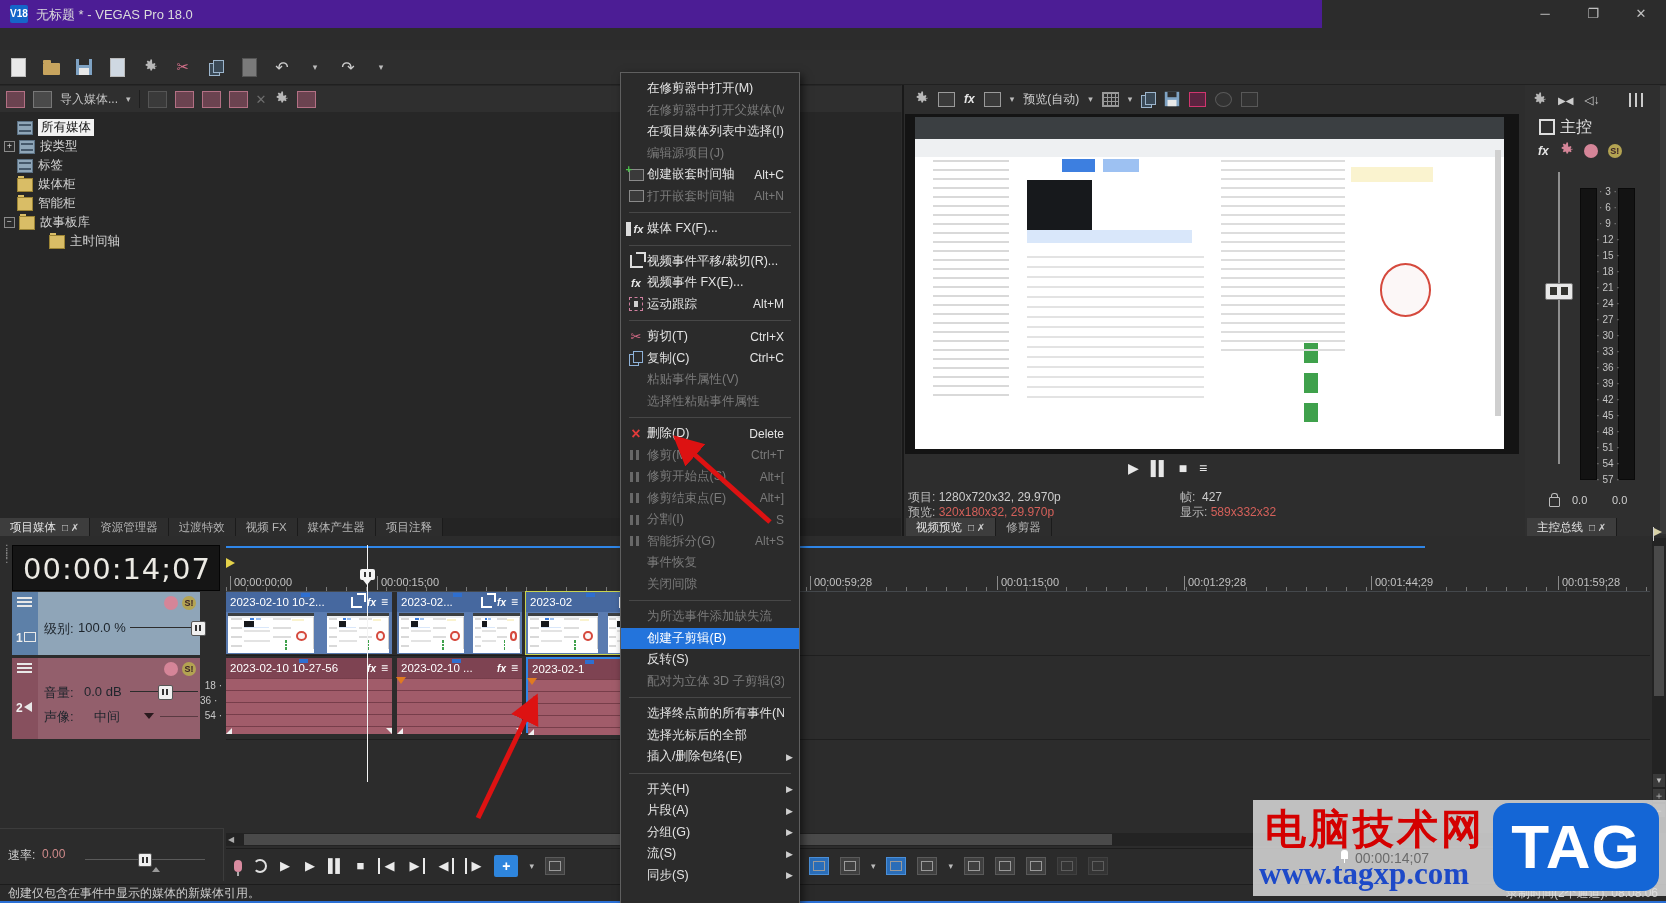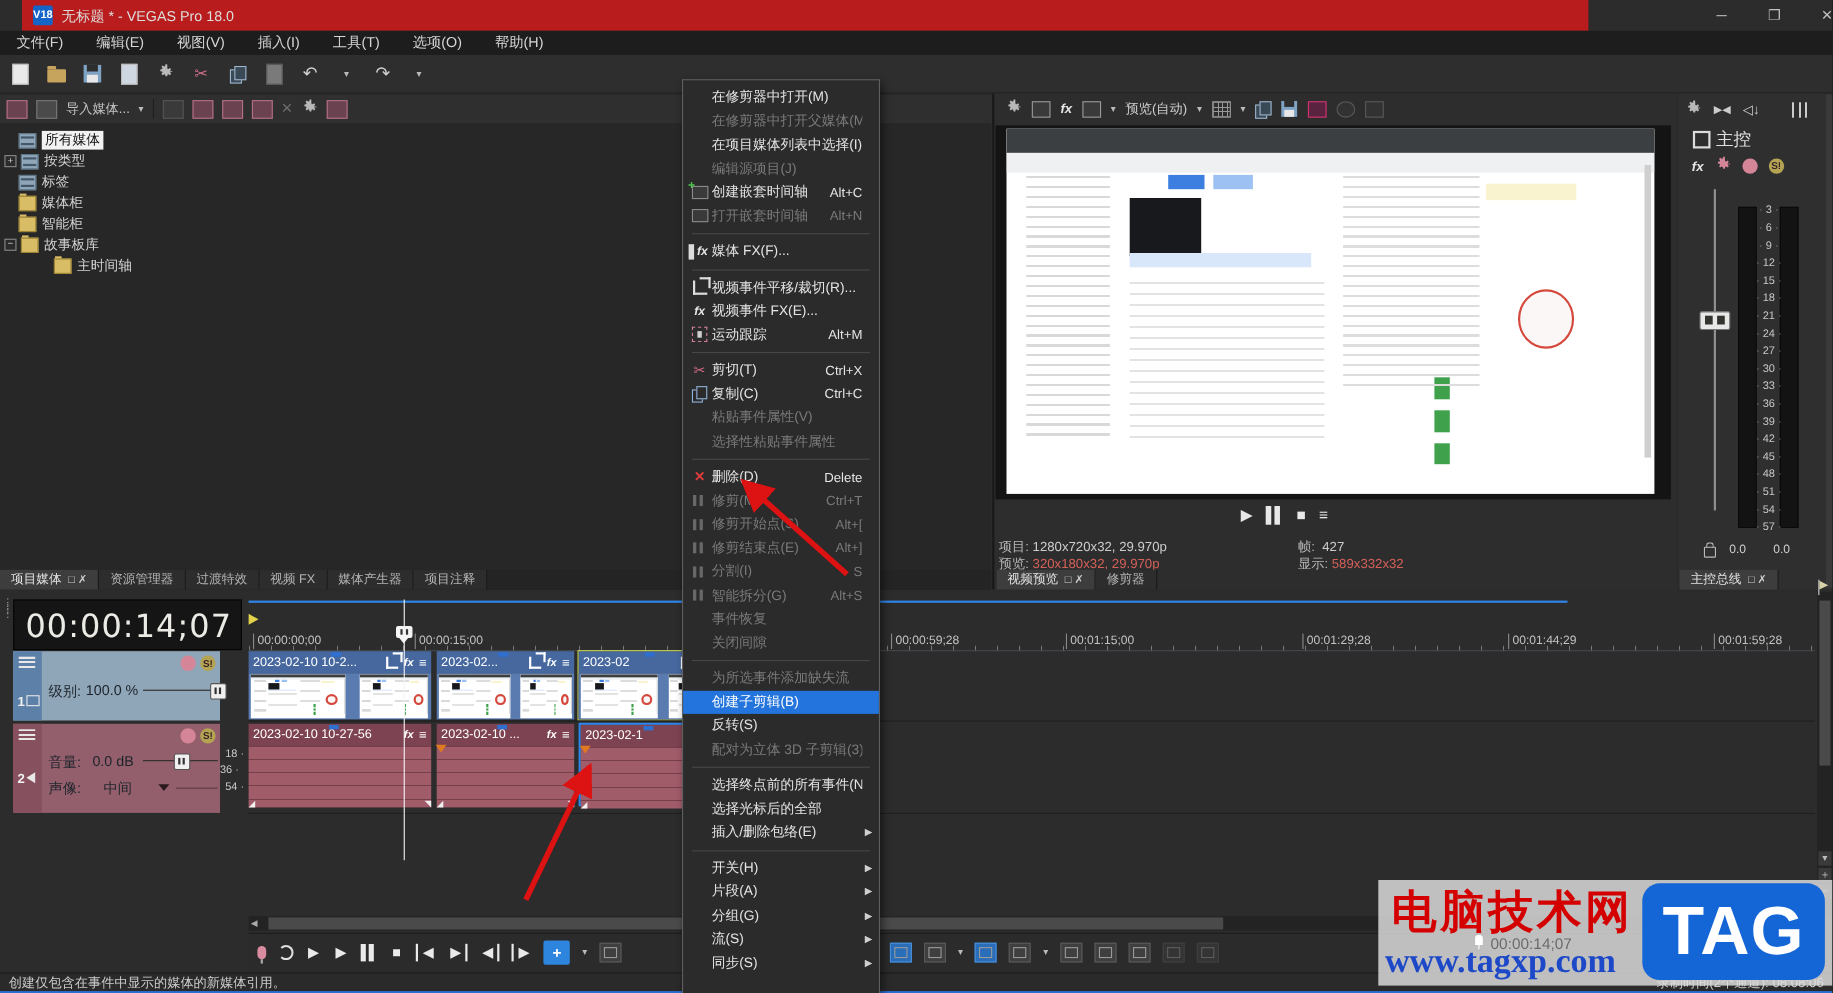--- a/index.html
+++ b/index.html
@@ -1,21 +1,21 @@
 <!DOCTYPE html>
 <html><head>
 <meta charset="utf-8">
 <style>
   html,body{margin:0;padding:0;background:#1a1a1a;}
   #app{position:relative;width:1666px;height:903px;overflow:hidden;background:#2c2c2c;
        font-family:"Liberation Sans","DejaVu Sans",sans-serif;color:#d6d6d6;
        -webkit-user-select:none;user-select:none;}
   .abs{position:absolute;}
   
-  #titlebar{left:0;top:0;width:1424px;height:28px;background:#b91c1c;margin-left:20px;}
+  #titlebar{left:0;top:0;width:1322px;height:28px;background:#4c1d95;}
   #app-logo{left:10px;top:5px;width:18px;height:18px;background:#1565c8;border-radius:2px;
             color:#fff;font:bold 10px/18px "Liberation Sans",sans-serif;text-align:center;}
   #window-title{left:36px;top:6px;font-size:13px;color:#dcdcdc;}
   .winbtn{top:0;width:46px;height:28px;text-align:center;line-height:28px;color:#c0c0c0;font-size:13px;}
   #menubar{left:0;top:28px;width:1666px;height:22px;background:#1d1d1d;display:flex;}
   .mbar-item{padding:0 15px;font-size:13px;line-height:22px;color:#d6d6d6;}
   #main-toolbar{left:0;top:50px;width:1666px;height:34px;background:#2e2e2e;border-bottom:1px solid #202020;display:flex;align-items:center;padding-left:6px;gap:9px;}
   .tb-ico{width:24px;height:24px;display:flex;align-items:center;justify-content:center;position:relative;}
   .page{width:13px;height:17px;background:#e9e9e9;border:1px solid #bbb;position:relative;}
   .page.dim{background:#7a7a7a;border-color:#555;}
@@ -188,29 +188,20 @@
   
   <div id="titlebar" class="abs">
     <div id="app-logo" class="abs">V18</div>
     <div id="window-title" class="abs">无标题 * - VEGAS Pro 18.0</div>
     <div class="winbtn abs" style="left:1522px;">─</div>
     <div class="winbtn abs" style="left:1570px;">❐</div>
     <div class="winbtn abs" style="left:1618px;">✕</div>
   </div>
 
   
-  <div id="menubar" class="abs">
-      <div class="mbar-item">文件(F)</div>
-      <div class="mbar-item">编辑(E)</div>
-      <div class="mbar-item">视图(V)</div>
-      <div class="mbar-item">插入(I)</div>
-      <div class="mbar-item">工具(T)</div>
-      <div class="mbar-item">选项(O)</div>
-      <div class="mbar-item">帮助(H)</div>
-    </div>
 
   
   <div id="main-toolbar" class="abs">
       <div class="tb-ico">
         <div class="page"></div>
       </div>
       <div class="tb-ico">
         <div class="folder"></div>
       </div>
       <div class="tb-ico">
@@ -416,21 +407,21 @@
   <div id="timeline" class="abs">
     <div class="abs" style="left:2px;top:8px;color:#9a9a9a;font-size:10px;line-height:5px;">⋮<br>⋮<br>⋮</div>
   </div>
   <div id="big-timecode" class="abs">00:00:14;07</div>
   <div id="loop-bar" class="abs"></div>
   <div id="loop-start" class="abs"></div>
   <div id="ruler-labels">
       <div class="rul-label" style="left: 230px;">00:00:00;00</div>
       <div class="rul-label" style="left: 377px;">00:00:15;00</div>
       <div class="rul-label" style="left: 810px;">00:00:59;28</div>
-      <div class="rul-label" style="left: 969px; text-align: center;">00:01:15;00</div>
+      <div class="rul-label" style="left: 997px; text-align: center;">00:01:15;00</div>
       <div class="rul-label" style="left: 1184px;">00:01:29;28</div>
       <div class="rul-label" style="left: 1371px;">00:01:44;29</div>
       <div class="rul-label" style="left: 1558px;">00:01:59;28</div>
     </div>
   <div id="tick-strip" class="abs"></div>
   <div class="rowline abs" style="top:591px;background:#44484c;"></div>
 
   
   <div class="trk-head" style="top:592px;height:63px;background:#8fa5b8;">
     <div class="trk-left" style="background:#5d80a8;">
@@ -644,20 +635,27 @@
       </div>
     </div>
   <div class="rowline abs" style="top:655px;"></div>
   <div class="rowline abs" style="top:739px;"></div>
 
   <div id="playhead" class="abs"></div>
   <div id="ph-marker" class="abs"></div>
   <div id="ph-tri" class="abs"></div>
 
   
+  <div id="rate-box" class="abs">
+    <span class="abs" style="left:8px;top:18px;font-size:12px;color:#cfcfcf;">速率:</span>
+    <span class="abs" style="left:42px;top:18px;font-size:12px;color:#cf8a8a;">0.00</span>
+    <div class="slider-line abs" style="left:85px;top:30px;width:120px;background:#5a5a5a;"></div>
+    <div class="slider-h abs" style="left:138px;top:24px;width:12px;height:12px;"></div>
+    <div class="abs" style="left:152px;top:38px;width:0;height:0;border-left:4px solid transparent;border-right:4px solid transparent;border-bottom:5px solid #999;"></div>
+  </div>
   <div id="hscroll" class="abs">
     <div class="abs" style="left:2px;top:2px;font-size:8px;color:#aaa;">◀</div>
     <div class="abs" style="left:18px;top:1px;width:868px;height:11px;background:#4a4a4a;"></div>
     <div class="abs" style="left:1412px;top:2px;font-size:8px;color:#aaa;">▶</div>
   </div>
   <div id="transport" class="abs">
       <span class="mic"></span>
       <span class="g-loop"></span>
       <span class="t-ico">▶</span>
       <span class="t-ico">▶</span>

